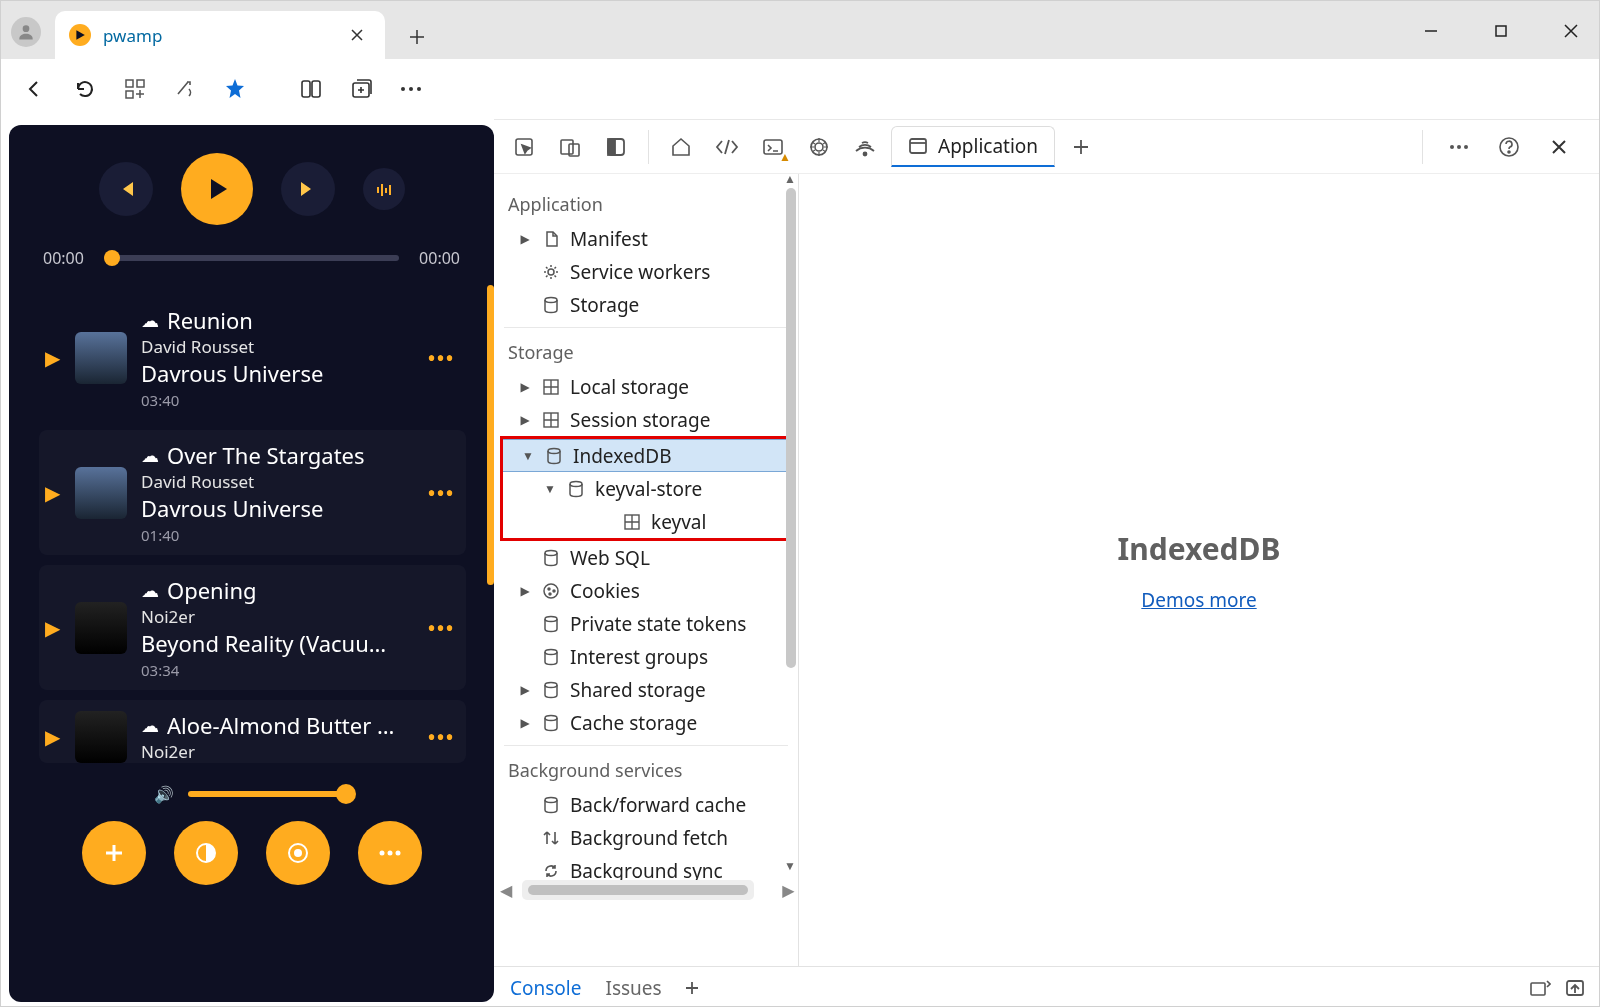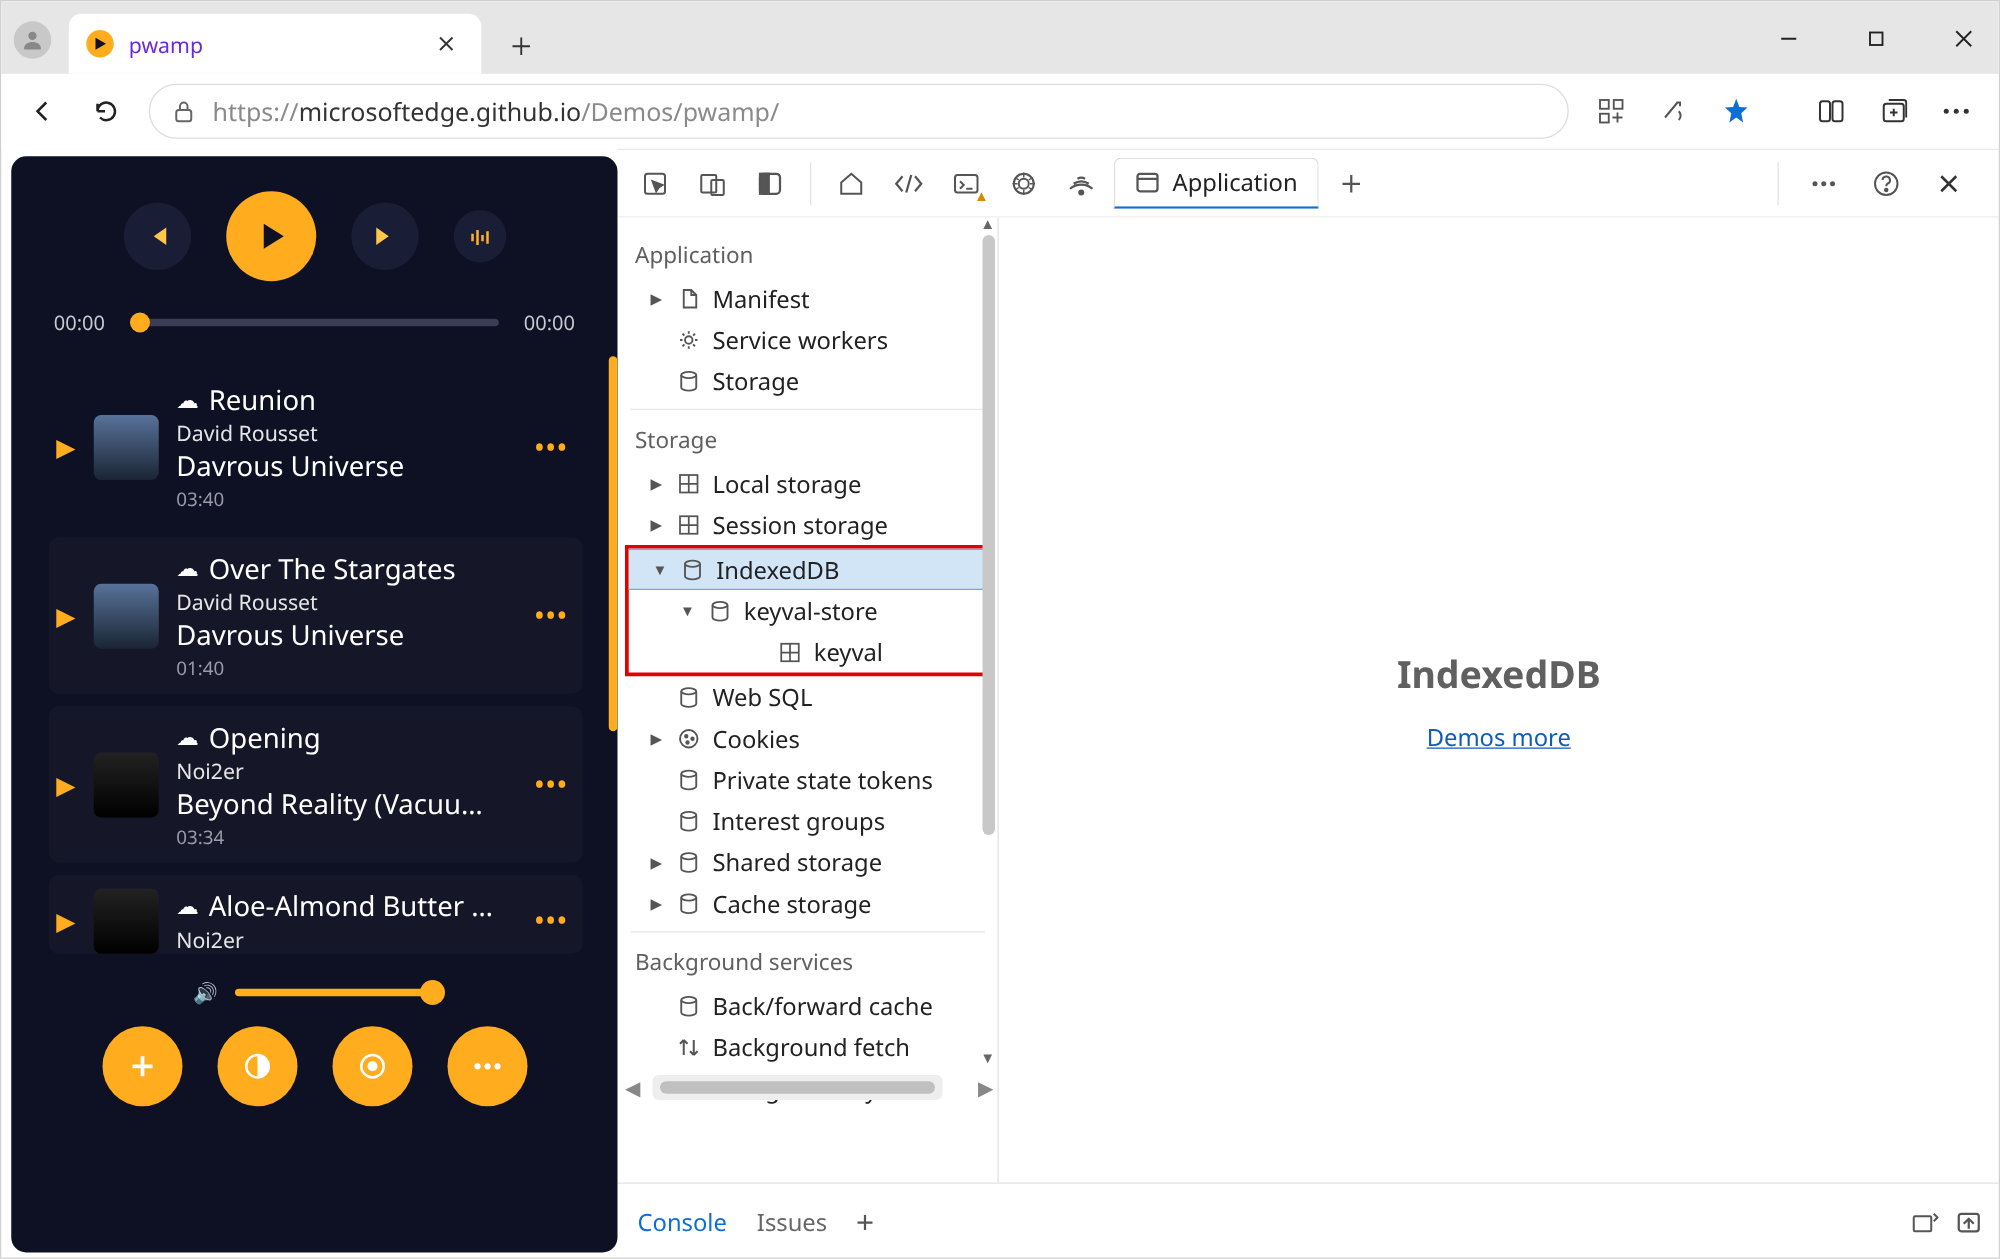--- a/index.html
+++ b/index.html
@@ -3,21 +3,21 @@
 <meta charset="utf-8">
 <style>
   * { box-sizing: border-box; margin: 0; padding: 0; font-family: "Segoe UI", system-ui, sans-serif; }
   body { width: 1600px; height: 1007px; background: #fff; overflow: hidden; position: relative; border: 1px solid #d0d0d0; }
 
   
   .titlebar { height: 58px; background: #e6e6e6; display: flex; align-items: flex-end; position: relative; }
   .profile-icon { width: 30px; height: 30px; background: #c8c8c8; border-radius: 50%; margin: 0 14px 12px 10px; display: flex; align-items: center; justify-content: center; }
   .tab { height: 48px; background: #fff; border-radius: 10px 10px 0 0; display: flex; align-items: center; padding: 0 14px; min-width: 330px; margin-bottom: 0; }
   .tab-favicon { width: 22px; height: 22px; border-radius: 50%; background: #ffac1f; display:flex; align-items:center; justify-content:center; margin-right:12px; }
-  .tab-title { font-size: 17px; color:#6d28d9; flex:1; }
+  .tab-title { font-size: 17px; color:#0369a1; flex:1; }
   .tab-close { width:28px; height:28px; display:flex; align-items:center; justify-content:center; border-radius:4px; }
   .new-tab { width:44px; height:44px; display:flex; align-items:center; justify-content:center; margin-left:10px; color:#333; }
   .win-controls { position:absolute; right:6px; top:8px; display:flex; gap: 26px; }
   .win-btn { width:44px; height:44px; display:flex; align-items:center; justify-content:center; color:#222; }
 
   
   .addrbar { height: 60px; background:#fff; display:flex; align-items:center; padding: 0 12px; gap: 6px; }
   .addrbtn { width:44px; height:44px; display:flex; align-items:center; justify-content:center; border-radius:6px; color:#444; }
   .omnibox { flex:1; display:flex; align-items:center; height:44px; border:1px solid #ddd; border-radius:22px; padding:0 18px; gap:14px; color:#333; font-size:20px; margin: 0 6px; }
   .omni-text { flex:1; white-space:nowrap; overflow:hidden; }
@@ -86,21 +86,21 @@
   .sb-border-top { border-top: 1px solid #e8e8e8; margin: 6px 10px 0 10px; }
   .redbox { border:3px solid #e20000; margin: 0 6px; padding: 0; }
   .sb-hscroll { height:20px; position:absolute; bottom:66px; left:6px; right:18px; display:flex; align-items:center;}
   .sb-hscroll .track{flex:1; height:10px; background:#eee; border-radius:5px;}
   .sb-hscroll .hthumb{height:10px; width:220px; background:#c0c0c0; border-radius:5px;}
 
   .app-main { flex:1; display:flex; flex-direction:column; align-items:center; justify-content:center; gap:18px;}
   .app-main h1 { color:#606060; font-size:30px; font-weight:700;}
   .app-main a { color:#105bbd; text-decoration: underline; font-size:19px;}
 
-  .drawer { height:62px; border-top:1px solid #e2e2e2; display:flex; align-items:center; padding:0 14px; gap:20px;}
+  .drawer { height:42px; border-top:1px solid #e2e2e2; display:flex; align-items:center; padding:0 14px; gap:20px;}
   .drawer-tab { font-size:19px; color:#666; padding:4px 2px;}
   .drawer-tab.active{ color:#0e6dd6;}
   .drawer-right { margin-left:auto; display:flex; gap:14px;}
 
   svg { display:block; }
   .cloud { font-size:18px;}
 </style>
 </head>
 <body>
 
@@ -152,31 +152,20 @@
   <div class="addrbtn">
       <svg width="24" height="24" fill="none" stroke="#222" stroke-width="2">
         <path d="M14 5l-7 7 7 7"></path>
       </svg>
     </div>
   <div class="addrbtn">
       <svg width="22" height="22" fill="none" stroke="#222" stroke-width="2">
         <path d="M4 11a7 7 0 1 1 2 5M4 11V5m0 6h6"></path>
       </svg>
     </div>
-  <div class="omnibox">
-    <span>
-        <svg width="18" height="20" fill="none" stroke="#666" stroke-width="1.6">
-          <rect x="3" y="9" width="12" height="9" rx="2"></rect>
-          <path d="M6 9V6a3 3 0 1 1 6 0v3"></path>
-        </svg>
-      </span>
-    <span class="omni-text">
-      <span class="omni-gray">https://</span><span>microsoftedge.github.io</span><span class="omni-gray">/Demos/pwamp/</span>
-    </span>
-  </div>
   <div class="addrbtn">
       <svg width="22" height="22" fill="none" stroke="#555" stroke-width="1.5">
         <rect x="2" y="2" width="7" height="7"></rect>
         <rect x="13" y="2" width="7" height="7"></rect>
         <rect x="2" y="13" width="7" height="7"></rect>
         <path d="M16 12v8m-4-4h8"></path>
       </svg>
     </div>
   <div class="addrbtn">
       <svg width="22" height="22" fill="none" stroke="#555" stroke-width="1.6">

